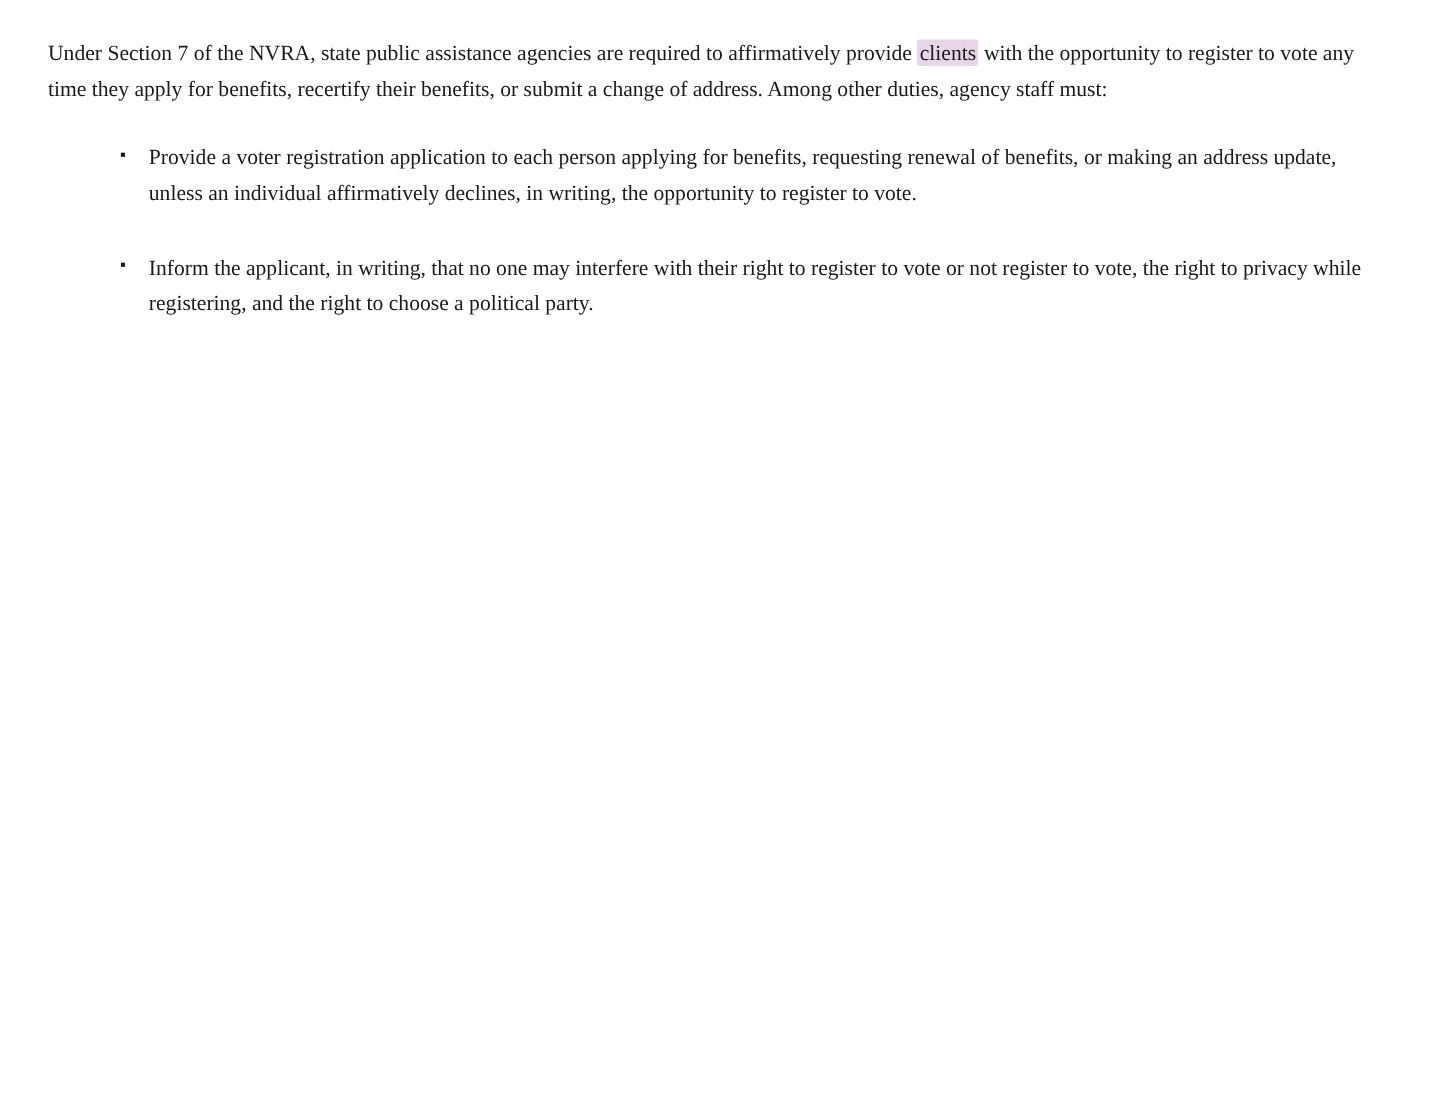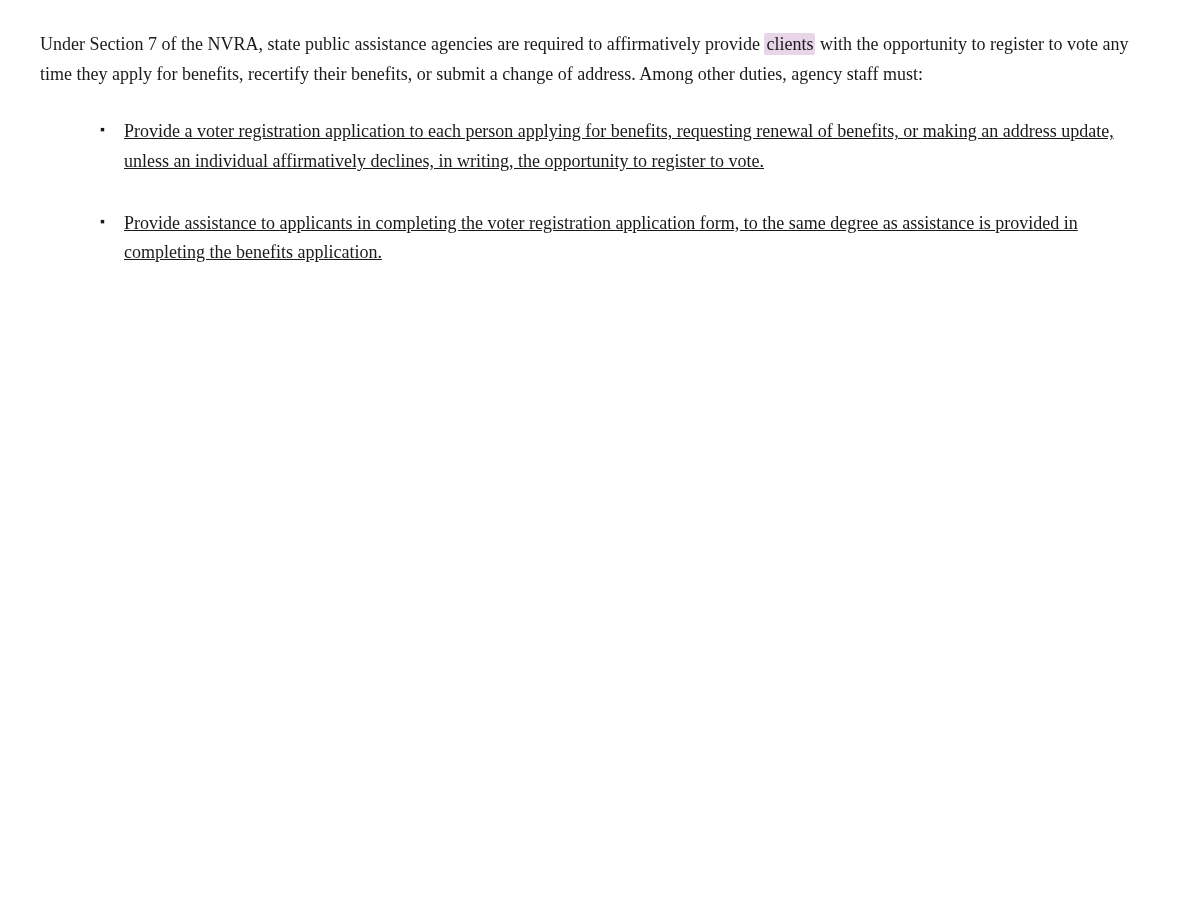--- a/index.html
+++ b/index.html
@@ -35,21 +35,20 @@
       padding: 0;
       margin: 0 0 0 60px;
     }
 
     .bullet-list li {
       position: relative;
       padding-left: 24px;
       margin-bottom: 32px;
       font-size: 18px;
       line-height: 1.65;
-      text-decoration: underline;
     }
 
     .bullet-list li::before {
       content: '▪';
       position: absolute;
       left: 0;
       top: 0;
       font-size: 14px;
       line-height: 1.85;
       color: #1a1a1a;
@@ -67,16 +66,16 @@
 <div>
   <p class="intro-paragraph">
     <span>Under Section 7 of the NVRA, state public assistance agencies are required to affirmatively provide </span><span class="highlight">clients</span><span> with the opportunity to register to vote any time they apply for benefits, recertify their benefits, or submit a change of address. Among other duties, agency staff must:</span>
   </p>
 
   <ul class="bullet-list">
     <li>
       <span>Provide a voter registration application to each person applying for benefits, requesting renewal of benefits, or making an address update, unless an individual affirmatively declines, in writing, the opportunity to register to vote.</span>
     </li>
     <li>
-      <span>Provide assistance to applicants in completing the voter registration application form, to the same degree as assistance is provided in completing the benefits application.</span>
+      <span>Inform the applicant, in writing, that no one may interfere with their right to register to vote or not register to vote, the right to privacy while registering, and the right to choose a political party.</span>
     </li>
   </ul>
 </div>
 
 </body></html>

